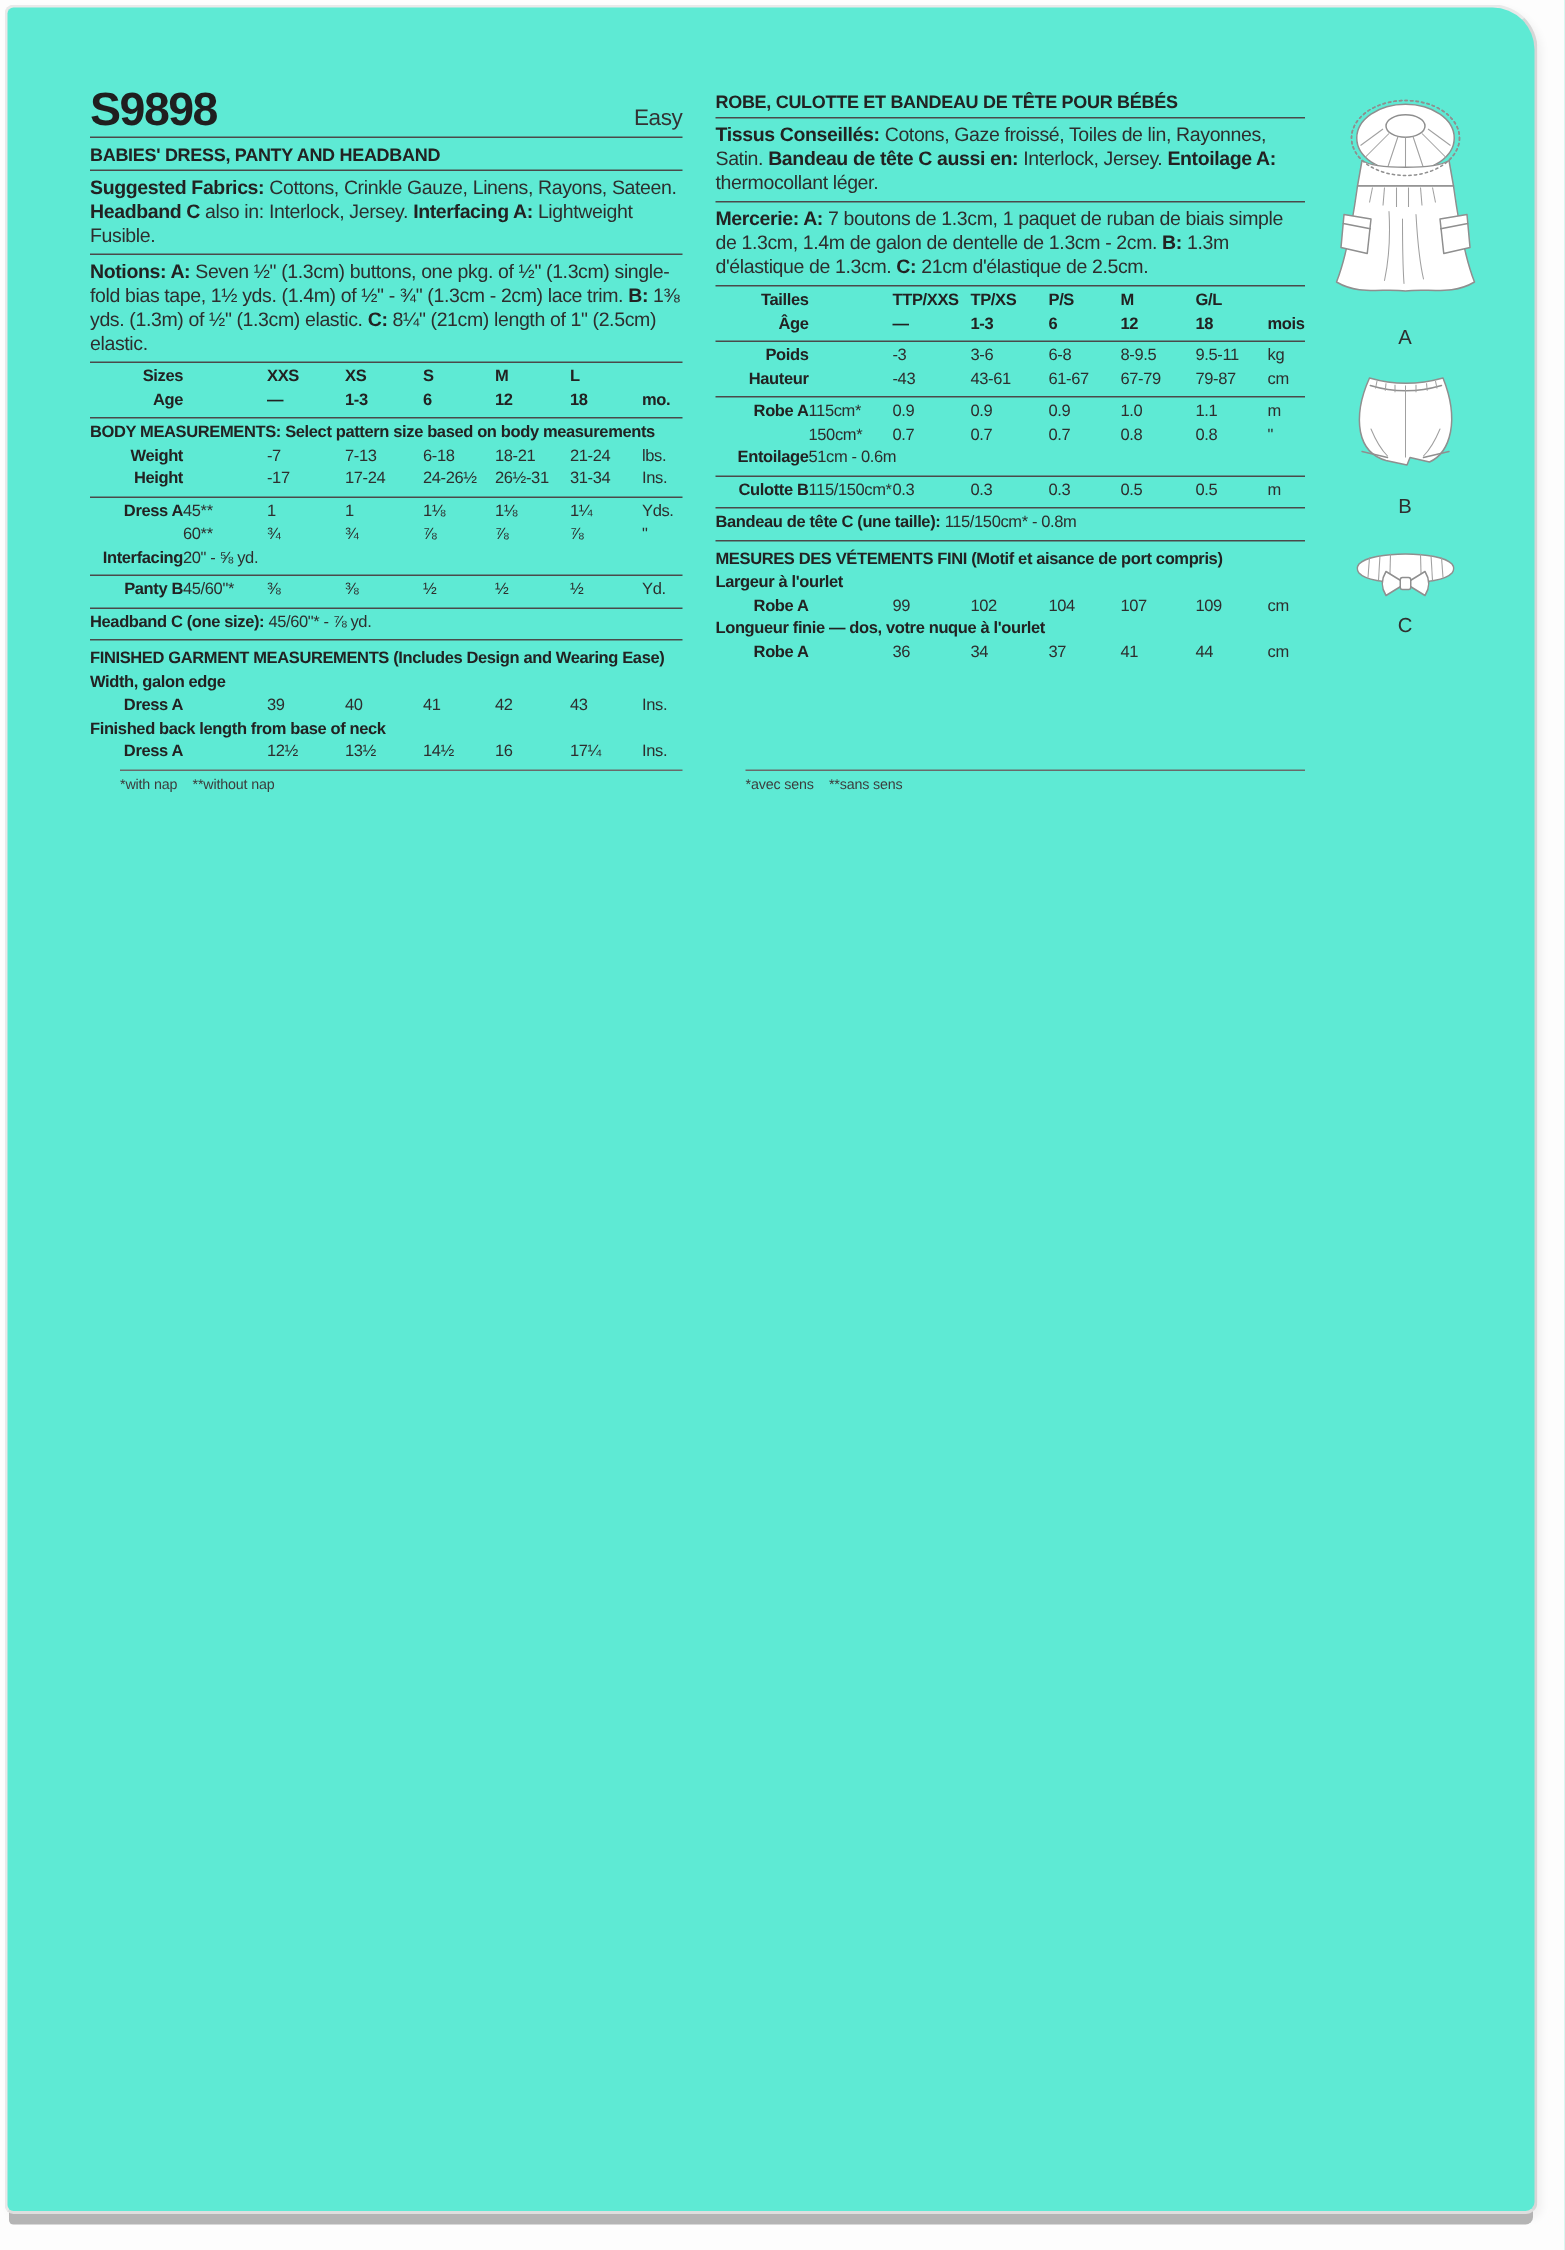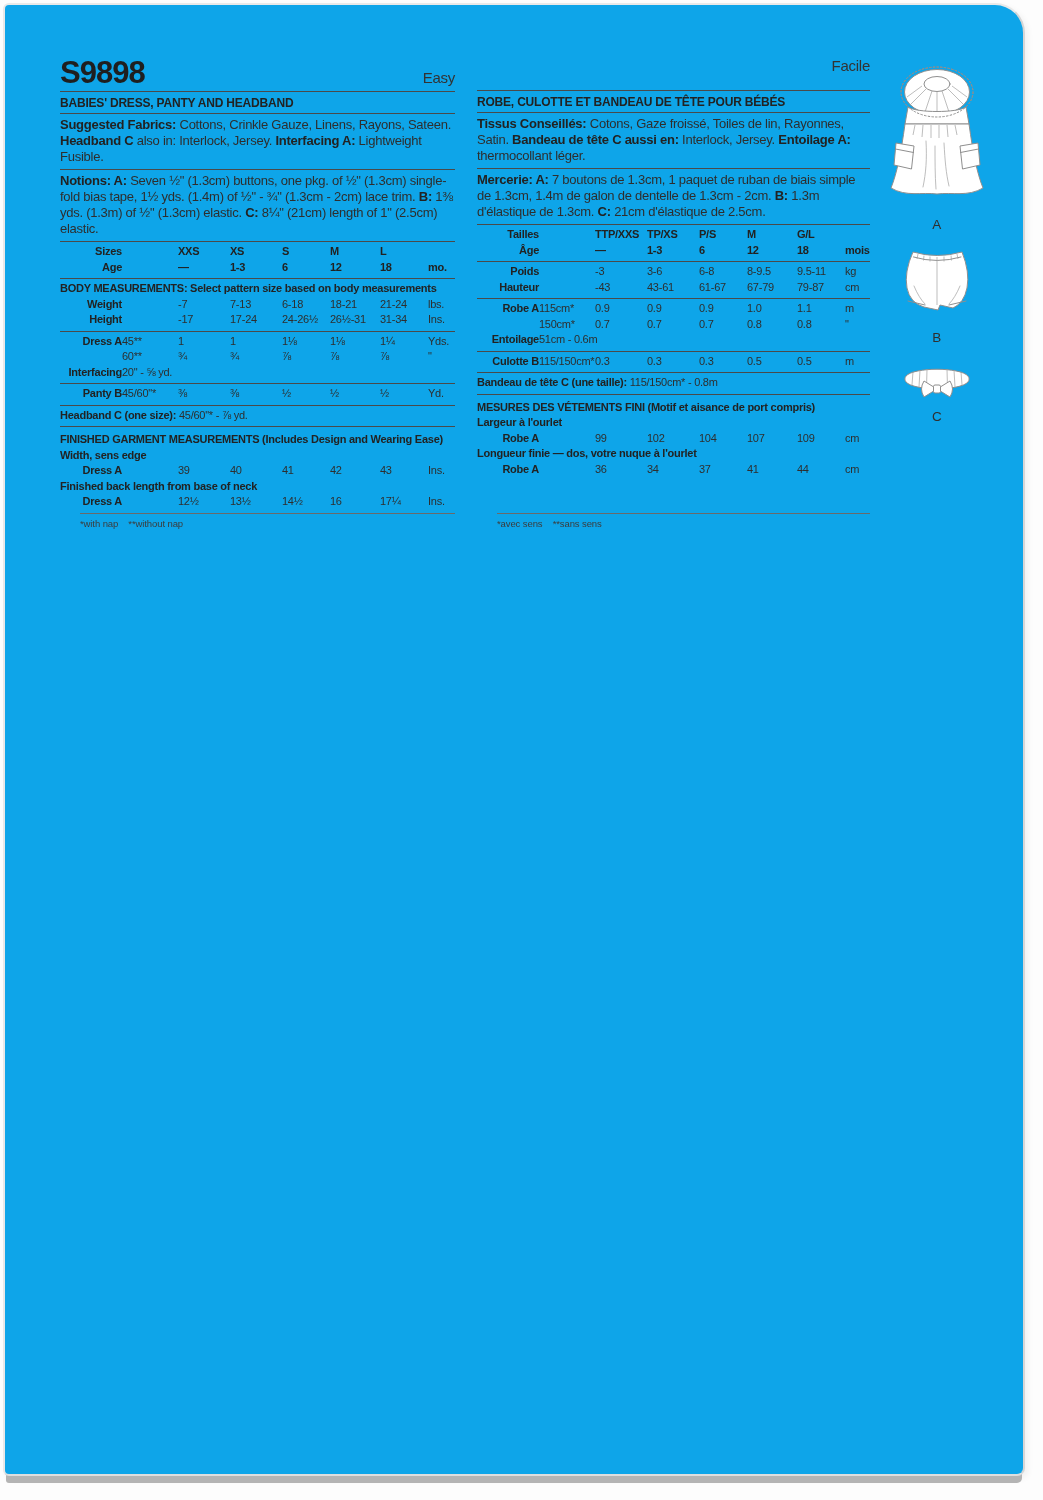--- a/index.html
+++ b/index.html
@@ -1,19 +1,19 @@
 <!DOCTYPE html>
 <html><head>
 <meta charset="utf-8">
 <style>
   * { margin:0; padding:0; box-sizing:border-box; }
   html,body { width:1043px; height:1500px; background:#fdfdfd; font-family:"Liberation Sans","DejaVu Sans",sans-serif; }
   .page {
     position:absolute; left:3px; top:3px; right:18px; bottom:24px;
-    background:#0ea5e9;
+    background:#5eead4;
     border:2px solid #e9e9e9; border-right-color:#d6d6d6; border-bottom-color:#dedede;
     border-radius:6px 30px 8px 6px;
     box-shadow:0 10px 0 -3px #b4b4b4, 3px 3px 6px rgba(0,0,0,.05);
     color:#2e2e2e;
   }
   .col { position:absolute; top:52px; width:395px; letter-spacing:-0.25px; }
   .col-en { left:55px; }
   .col-fr { left:472px; width:393px; }
   .hdr-row { display:flex; justify-content:space-between; align-items:baseline; border-bottom:1.5px solid #4a4a4a; padding-bottom:3px; min-height:34px; }
   .code { font-weight:bold; font-size:31px; line-height:31px; letter-spacing:-1px; color:#1f1f1f; }
@@ -142,21 +142,21 @@
     <span class="c v">½</span>
     <span class="c v">½</span>
     <span class="c unit">Yd.</span>
   </div>
         </div>
         <div class="sec">
           <div class="trow-text"><span class="b">Headband C (one size):</span><span> 45/60"* - ⅞ yd.</span></div>
         </div>
         <div class="sec">
           <div class="trow-text"><span class="b">FINISHED GARMENT MEASUREMENTS (Includes Design and Wearing Ease)</span></div>
-          <div class="trow-text"><span class="b">Width, sens edge</span></div>
+          <div class="trow-text"><span class="b">Width, galon edge</span></div>
           <div class="trow">
     <span class="c lbl">Dress A</span>
     <span class="c sub"></span>
     <span class="c v">39</span>
     <span class="c v">40</span>
     <span class="c v">41</span>
     <span class="c v">42</span>
     <span class="c v">43</span>
     <span class="c unit">Ins.</span>
   </div>
@@ -170,23 +170,20 @@
     <span class="c v">16</span>
     <span class="c v">17¼</span>
     <span class="c unit">Ins.</span>
   </div>
         </div>
       </div>
     <div class="footnote">*with nap    **without nap</div>
   </div>
 
   <div class="col col-fr">
-    <div class="hdr-row">
-      <span class="diff">Facile</span>
-    </div>
     <div class="title">ROBE, CULOTTE ET BANDEAU DE TÊTE POUR BÉBÉS</div>
     <div class="para"><span class="b">Tissus Conseillés:</span><span> Cotons, Gaze froissé, Toiles de lin, Rayonnes, Satin. </span><span class="b">Bandeau de tête C aussi en:</span><span> Interlock, Jersey. </span><span class="b">Entoilage A:</span><span> thermocollant léger.</span></div>
     <div class="para"><span class="b">Mercerie: A:</span><span> 7 boutons de 1.3cm, 1 paquet de ruban de biais simple de 1.3cm, 1.4m de galon de dentelle de 1.3cm - 2cm. </span><span class="b">B:</span><span>  1.3m d'élastique de 1.3cm. </span><span class="b">C:</span><span> 21cm d'élastique de 2.5cm.</span></div>
     <div class="table">
         <div class="sec">
           <div class="trow hdr">
     <span class="c lbl">Tailles</span>
     <span class="c sub"></span>
     <span class="c v">TTP/XXS</span>
     <span class="c v">TP/XS</span>

